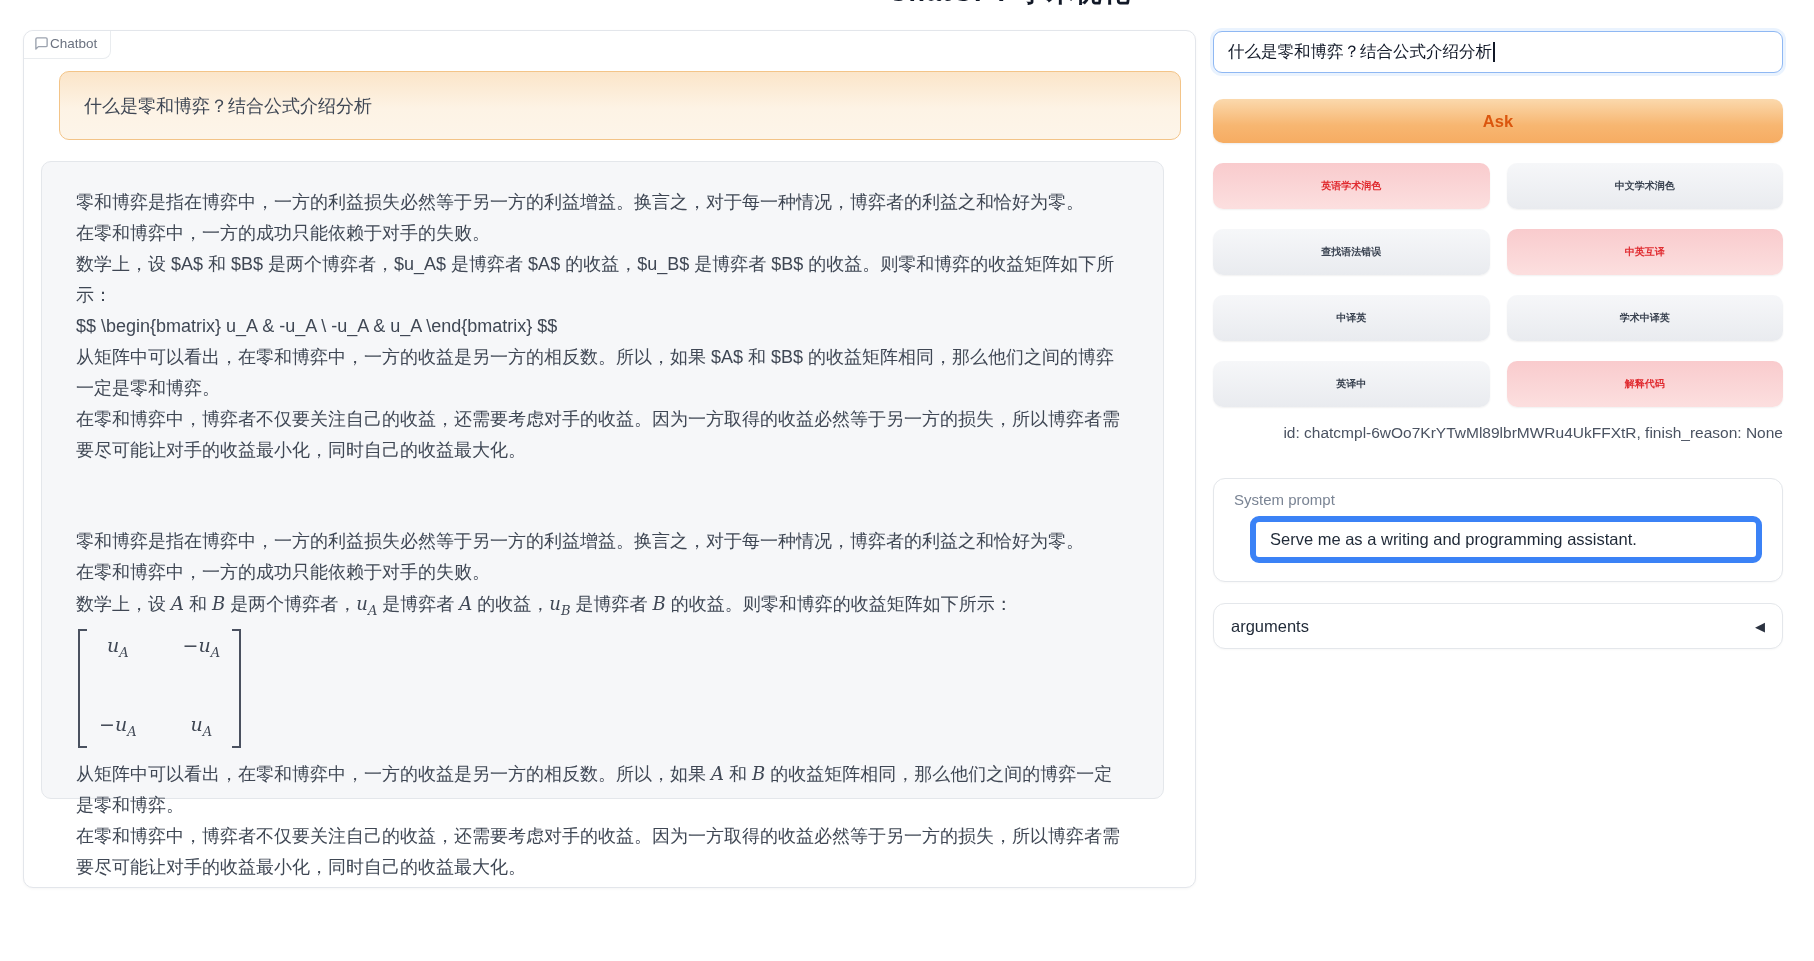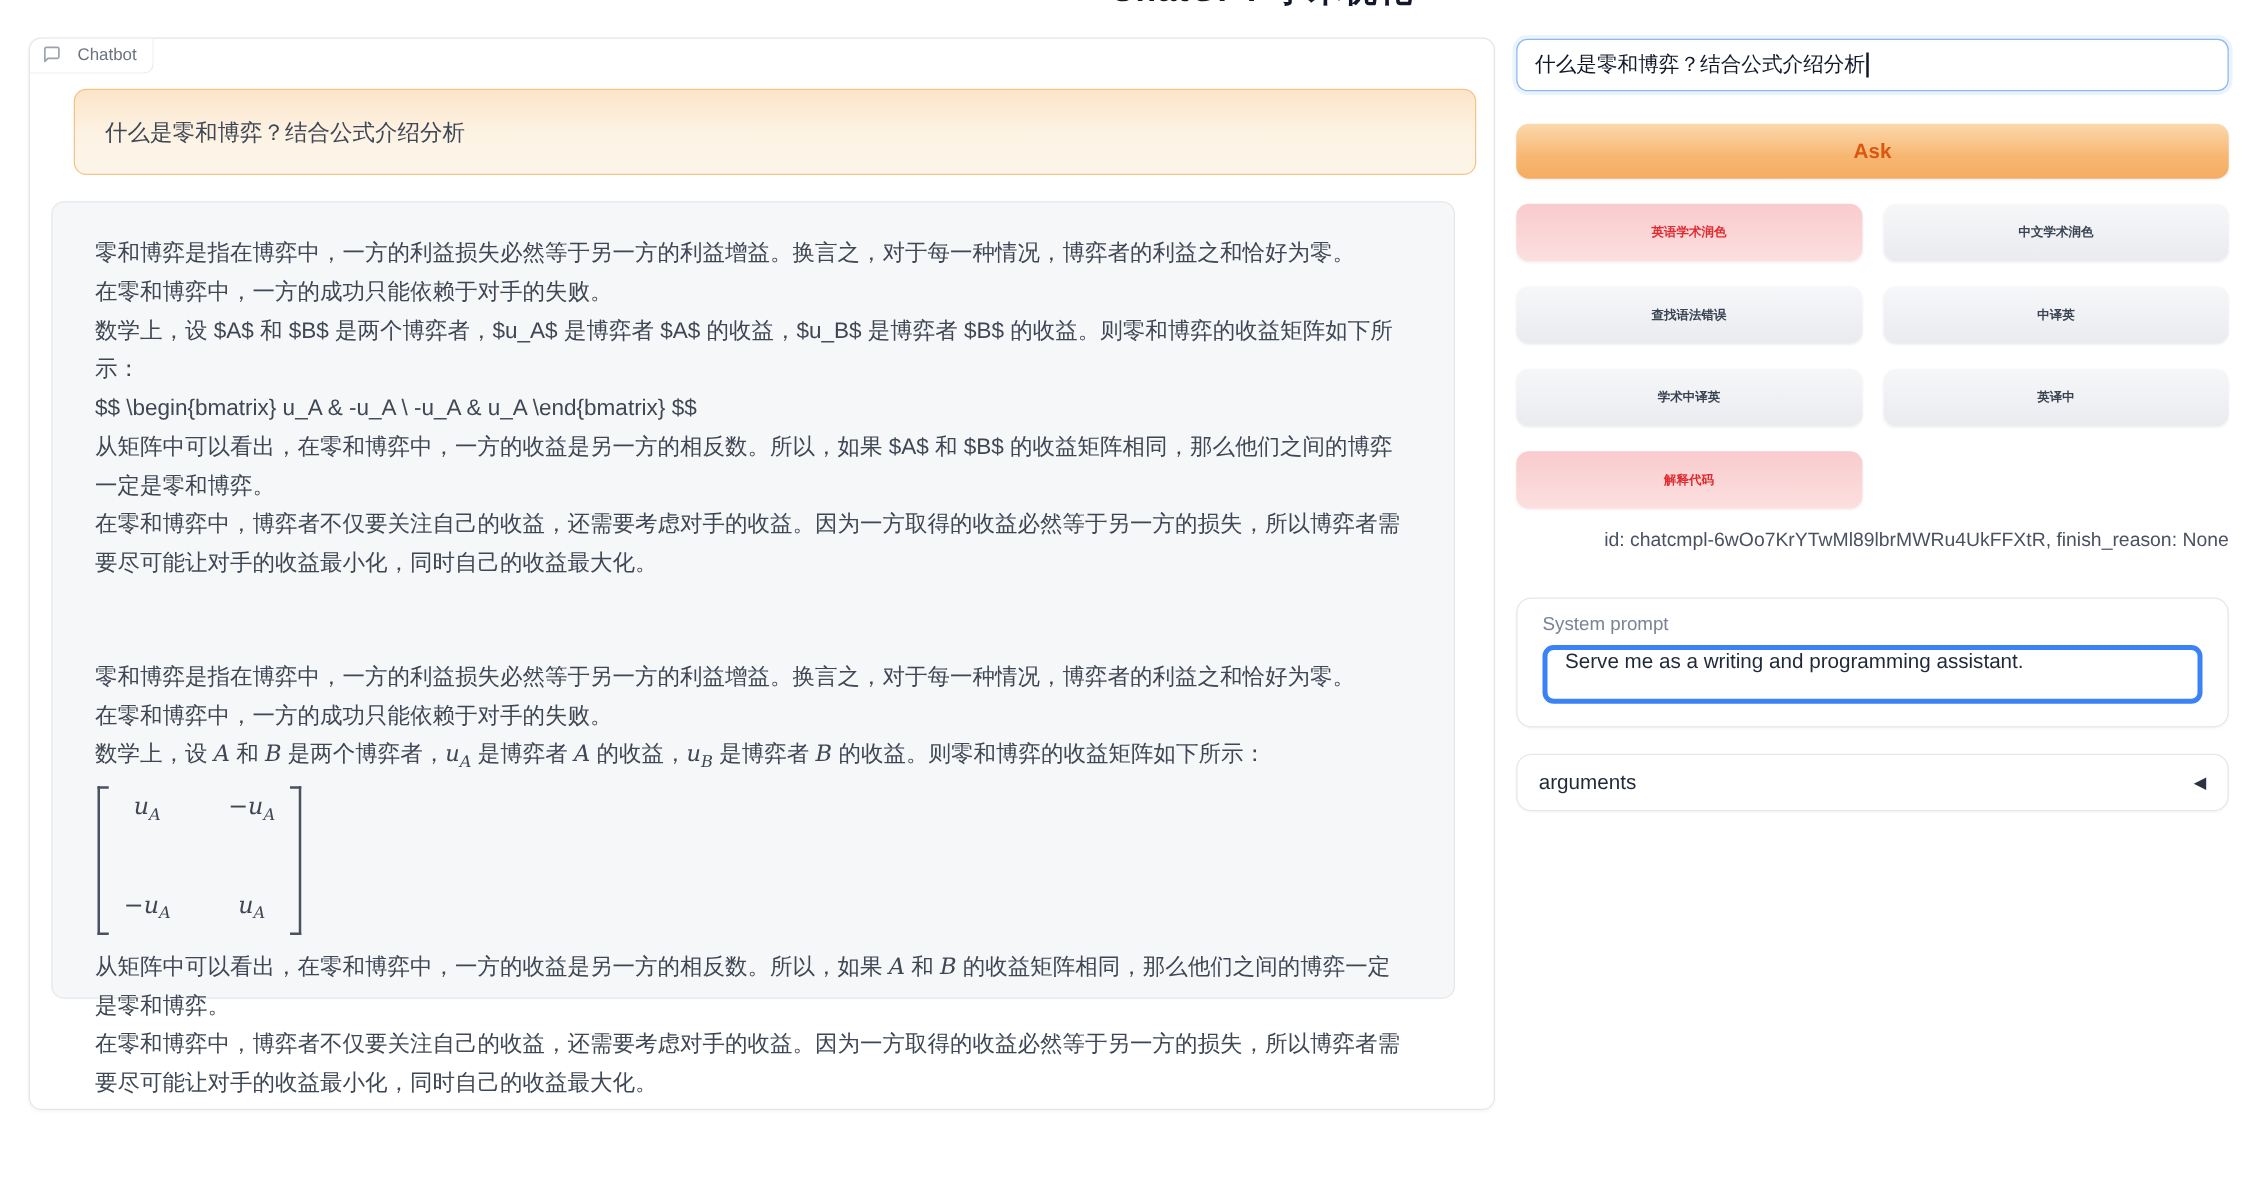--- a/index.html
+++ b/index.html
@@ -15,21 +15,21 @@
     font-size:27px;font-weight:700;color:#111827;letter-spacing:1px;
     white-space:nowrap;
   }
   
   .chat-panel{
     position:absolute;left:23px;top:30px;width:1171px;height:856px;
     background:#fff;border:1px solid #E3E6EB;border-radius:10px;
     box-shadow:0 1px 3px rgba(0,0,0,.04);
   }
   .chat-label{
-    position:absolute;top:0;left:0;display:flex;align-items:center;gap:13px;
+    position:absolute;top:0;left:0;display:flex;align-items:center;gap:1px;
     padding:5px 13px 7px 10px;background:#fff;color:#6B7280;font-size:13.5px;
     border-right:1px solid #E9ECEF;border-bottom:1px solid #E9ECEF;
     border-radius:10px 0 8px 0;z-index:3;
   }
   .chat-label svg{display:block;}
   .user-bubble{
     position:absolute;left:35px;top:40px;right:14px;height:69px;
     display:flex;align-items:center;padding:0 24px;box-sizing:border-box;
     border:1px solid #F3C488;border-radius:10px;
     background:linear-gradient(180deg,#FBE5C9 0%,#FDF3E5 55%,#FDF5E9 100%);
@@ -94,23 +94,23 @@
     font-size:15.5px;color:#4A5261;white-space:nowrap;text-align:right;
   }
   .sys-panel{
     position:absolute;top:478px;left:0;right:0;height:104px;box-sizing:border-box;
     background:#fff;border:1px solid #E4E7EB;border-radius:12px;
     padding:12px 20px;box-shadow:0 1px 2px rgba(0,0,0,.03);
   }
   .sys-label{font-size:15px;color:#7A8494;}
   .sys-input{
     margin-top:8px;height:47px;box-sizing:border-box;
-    border:4px solid #3b82f6;border-radius:9px;background:#fff;
-    display:flex;align-items:flex-start;padding:0 14px;
-    font-size:16.5px;color:#1F2937;cursor:text;
+    border:6px solid #3b82f6;border-radius:9px;background:#fff;
+    display:flex;align-items:center;padding:0 14px;
+    font-size:16.5px;color:#1F2937;cursor:text;margin-left:16px;
   }
   .accordion{
     position:absolute;top:603px;left:0;right:0;height:46px;box-sizing:border-box;
     background:#fff;border:1px solid #E4E7EB;border-radius:12px;
     display:flex;align-items:center;justify-content:space-between;
     padding:0 17px;font-size:16.5px;color:#1F2937;cursor:pointer;
     box-shadow:0 1px 2px rgba(0,0,0,.03);
   }
   .tri{font-size:13px;color:#2B3240;}
 </style>
@@ -168,20 +168,21 @@
     <span>什么是零和博弈？结合公式介绍分析</span>
     <span class="caret"></span>
   </div>
 
   <button class="ask-btn">Ask</button>
 
   <div class="quick-grid">
     <button class="qbtn red">英语学术润色</button>
     <button class="qbtn gray">中文学术润色</button>
     <button class="qbtn gray">查找语法错误</button>
+    <button class="qbtn red">中英互译</button>
     <button class="qbtn gray">中译英</button>
     <button class="qbtn gray">学术中译英</button>
     <button class="qbtn gray">英译中</button>
     <button class="qbtn red">解释代码</button>
   </div>
 
   <div class="status-line">id: chatcmpl-6wOo7KrYTwMl89lbrMWRu4UkFFXtR, finish_reason: None</div>
 
   <div class="sys-panel">
     <div class="sys-label">System prompt</div>

